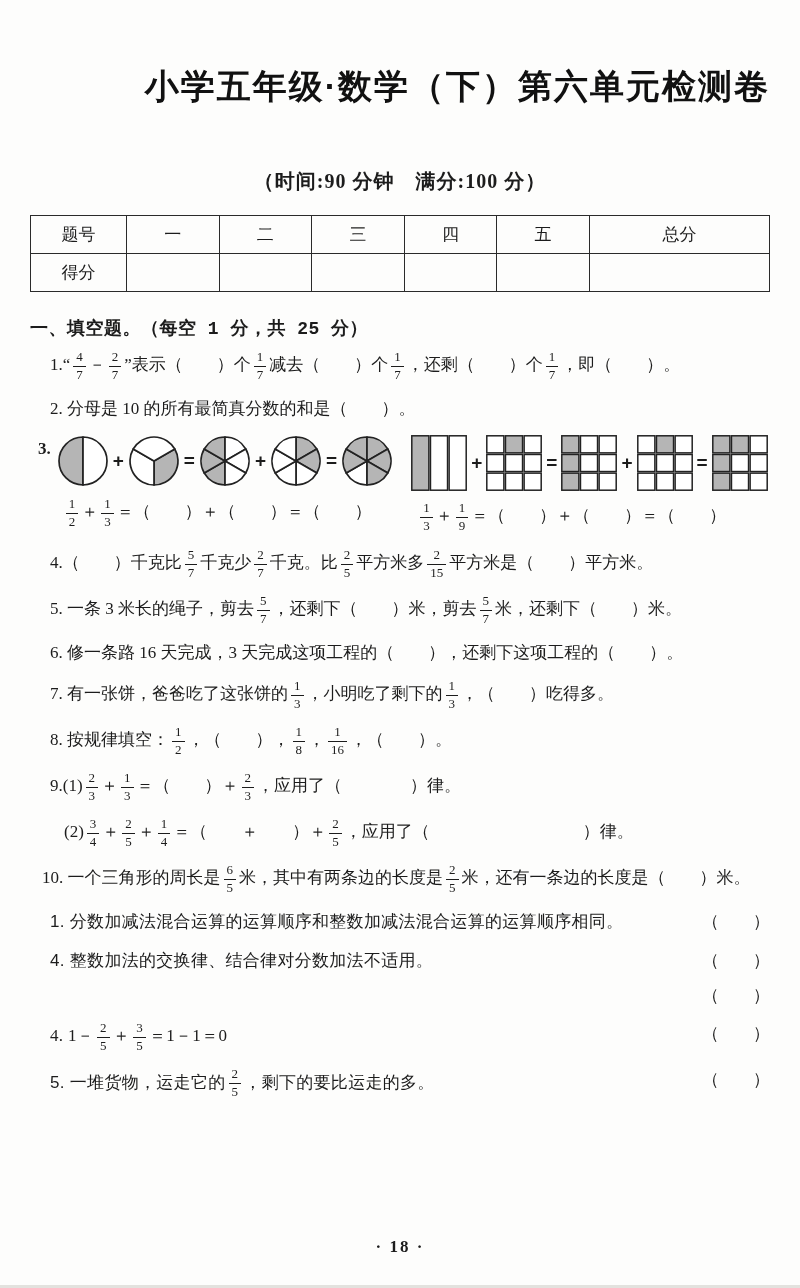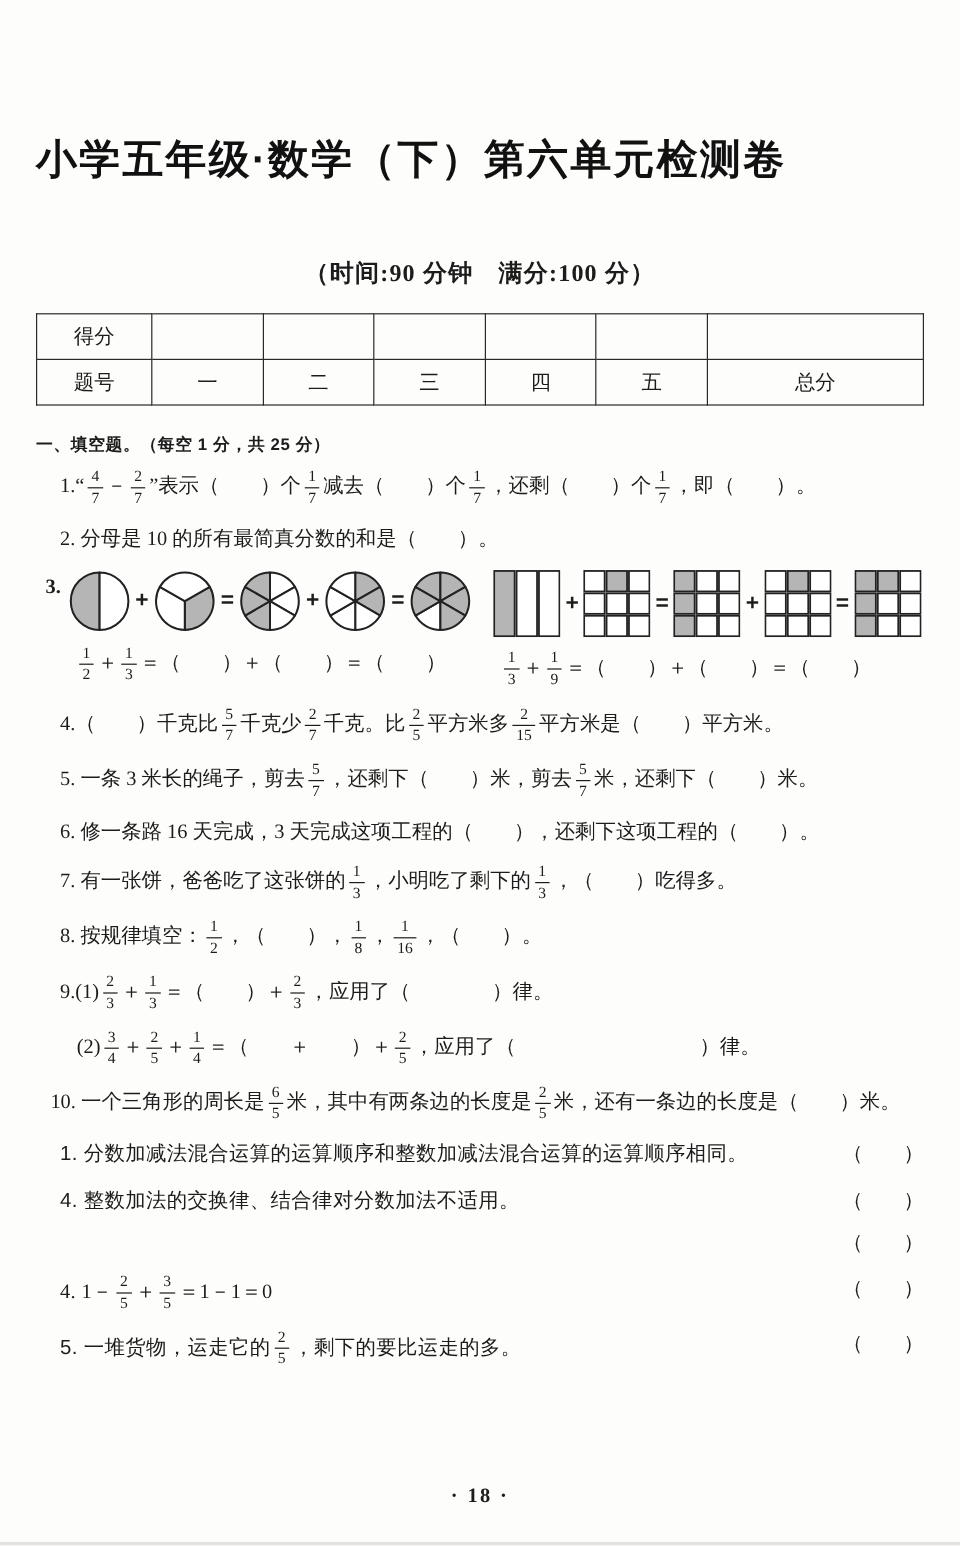--- a/index.html
+++ b/index.html
@@ -4,38 +4,38 @@
 <style>
   * { margin:0; padding:0; box-sizing:border-box; }
   html,body { background:#ffffff; }
   .page {
     position:relative; width:800px; height:1288px; overflow:hidden;
     background:#fdfdfc; color:#1c1c1c;
     font-family:"Liberation Serif","DejaVu Serif",serif;
     padding:0 30px; border-bottom:3px solid #e3e2de;
   }
   .title {
-    margin-top:110px; text-align:left;
+    margin-top:64px; text-align:right;
     font-family:"Liberation Sans","DejaVu Sans",sans-serif;
     font-weight:900; font-size:34px; letter-spacing:2px; color:#111;
   }
   .subtitle {
     margin-top:58px; text-align:center; font-weight:bold; font-size:20px; letter-spacing:1px;
   }
   table.score-table {
     width:740px; margin:20px auto 0; border-collapse:collapse;
     font-size:17px;
   }
   table.score-table td {
     border:1.6px solid #2a2a2a; height:38px; text-align:center; vertical-align:middle;
   }
   table.score-table td.label-cell { width:96px; }
   .sec {
-    margin:24px 0 10px; font-size:14px; font-weight:bold;
-    font-family:Liberation Sans, sans-serif; letter-spacing:0.5px;
+    margin:24px 0 10px; font-size:18px; font-weight:bold;
+    font-family:Liberation Mono, monospace; letter-spacing:0.5px;
   }
   .q { margin:0 0 13px 20px; font-size:17px; line-height:1.55; min-height:26px; }
   .seg { white-space:pre-wrap; }
   .frac {
     display:inline-flex; flex-direction:column; align-items:center;
     font-size:13px; line-height:1.15; vertical-align:middle; margin:0 3px;
     font-family:"Liberation Serif","DejaVu Serif",serif;
   }
   .frac .num { padding:0 3px 1px; }
   .frac .den { border-top:1.4px solid #1c1c1c; padding:1px 3px 0; }
@@ -66,36 +66,36 @@
 <body>
 
 <div class="page">
 
   <h1 class="title">小学五年级·数学（下）第六单元检测卷</h1>
   <p class="subtitle">（时间:90 分钟　满分:100 分）</p>
 
   <table class="score-table">
     <tbody>
       <tr>
-        <td class="label-cell">得分</td>
-        <td></td>
-        <td></td>
-        <td></td>
-        <td></td>
-        <td></td>
-        <td></td>
-      </tr>
-      <tr>
         <td class="label-cell">题号</td>
         <td>一</td>
         <td>二</td>
         <td>三</td>
         <td>四</td>
         <td>五</td>
         <td>总分</td>
+      </tr>
+      <tr>
+        <td class="label-cell">得分</td>
+        <td></td>
+        <td></td>
+        <td></td>
+        <td></td>
+        <td></td>
+        <td></td>
       </tr>
     </tbody>
   </table>
 
   <h2 class="sec">一、填空题。（每空 1 分，共 25 分）</h2>
 
   <div class="q"><span class="seg">1.“</span><span class="frac">
         <span class="num">4</span>
         <span class="den">7</span>
       </span><span class="seg">－</span><span class="frac">

